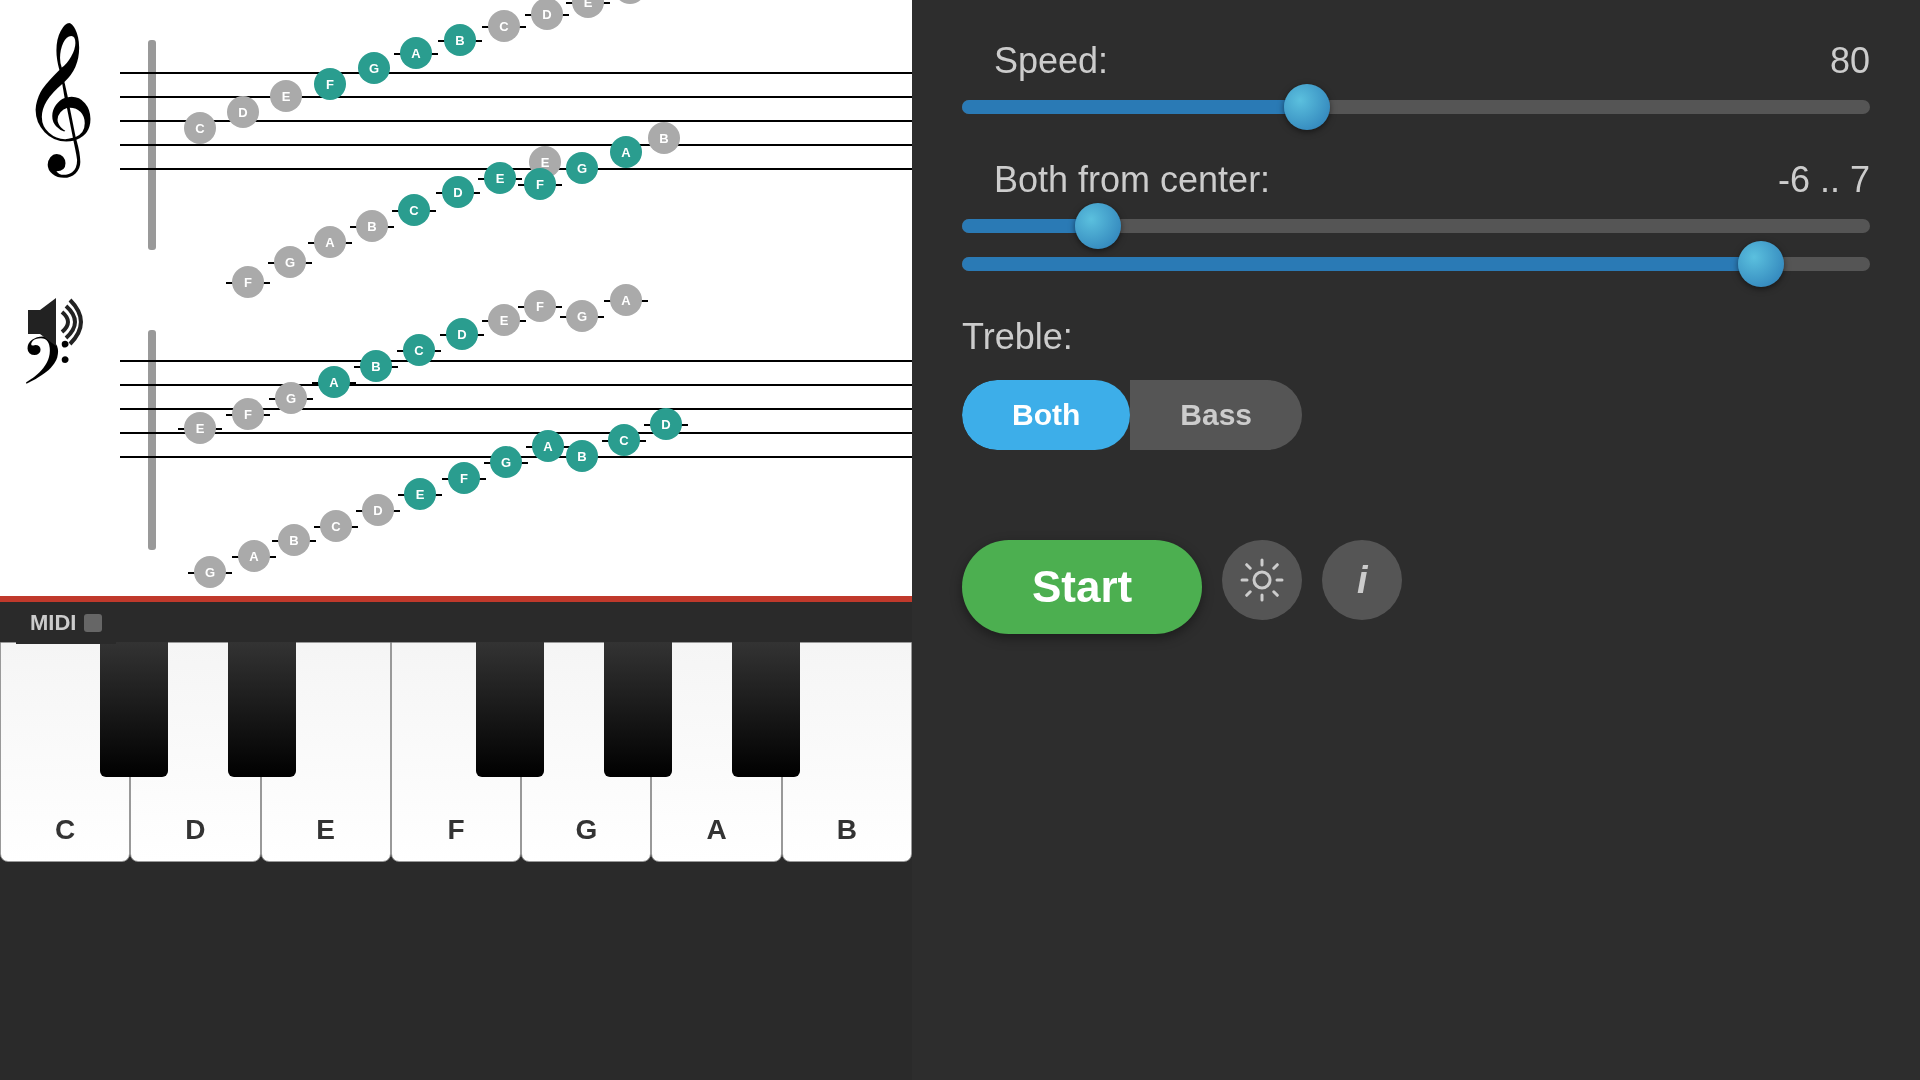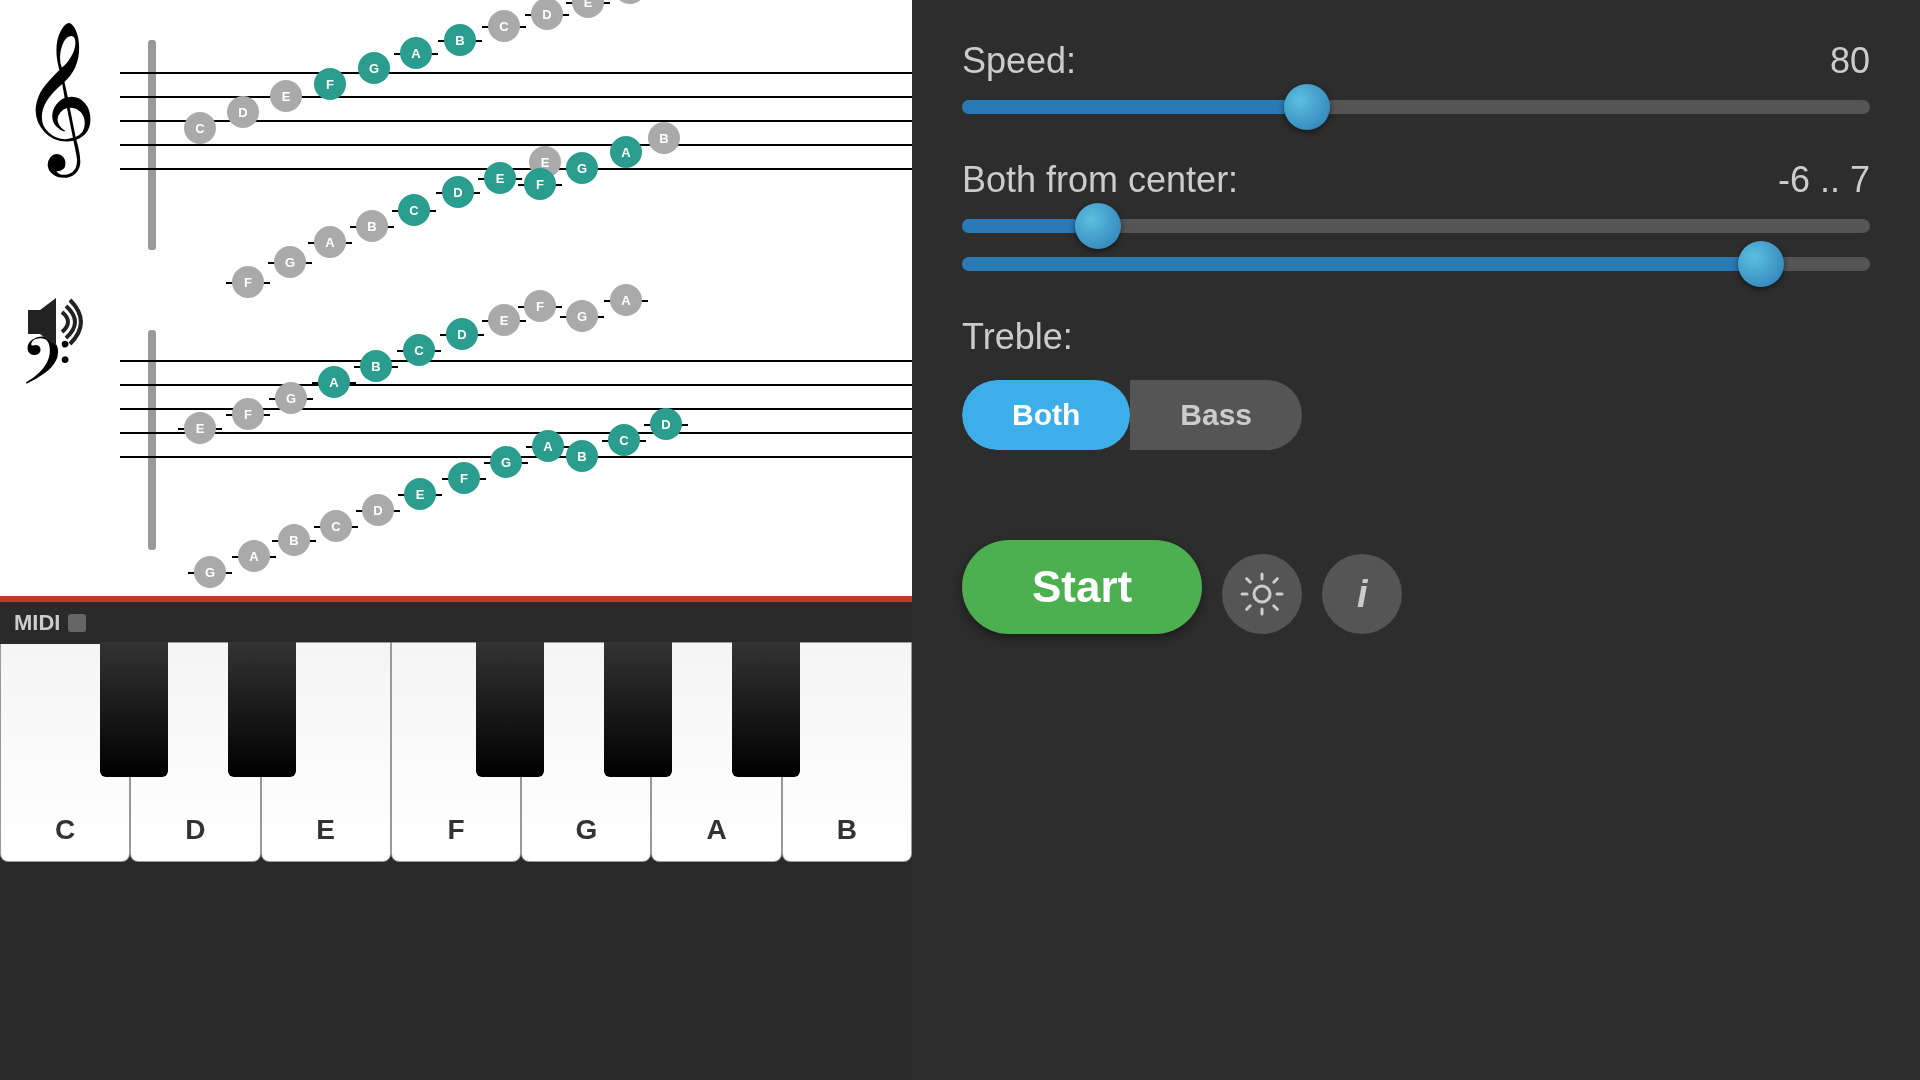--- a/index.html
+++ b/index.html
@@ -144,21 +144,21 @@
       height: 135px;
       background: linear-gradient(to bottom, #333, #000);
       border-radius: 0 0 6px 6px;
       z-index: 2;
       cursor: pointer;
     }
 
     #midi-bar {
       position: absolute;
       top: 0;
-      left: 0;
+      left: 16px;
       background: #2a2a2a;
       padding: 8px 14px;
       display: flex;
       align-items: center;
       gap: 8px;
       z-index: 20;
     }
 
     #midi-label {
       color: #ccc;
@@ -200,20 +200,21 @@
       display: flex;
       justify-content: space-between;
       align-items: center;
       margin-bottom: 18px;
     }
 
     .control-label {
       font-size: 36px;
       color: #ccc;
       font-weight: normal;
+      margin-left: 32px;
     }
 
     .control-value {
       font-size: 36px;
       color: #ccc;
     }
 
     .slider-container {
       position: relative;
       height: 14px;
@@ -274,21 +275,21 @@
 
     .stave-btn-active {
       background: #3daee9;
       color: #fff;
       border-radius: 40px;
     }
 
     
     .bottom-row {
       display: flex;
-      align-items: flex-end;
+      align-items: flex-start;
       gap: 20px;
       margin-top: 55px;
     }
 
     .start-button {
       background: #4caf50;
       color: #fff;
       border: none;
       border-radius: 50px;
       padding: 22px 70px;

